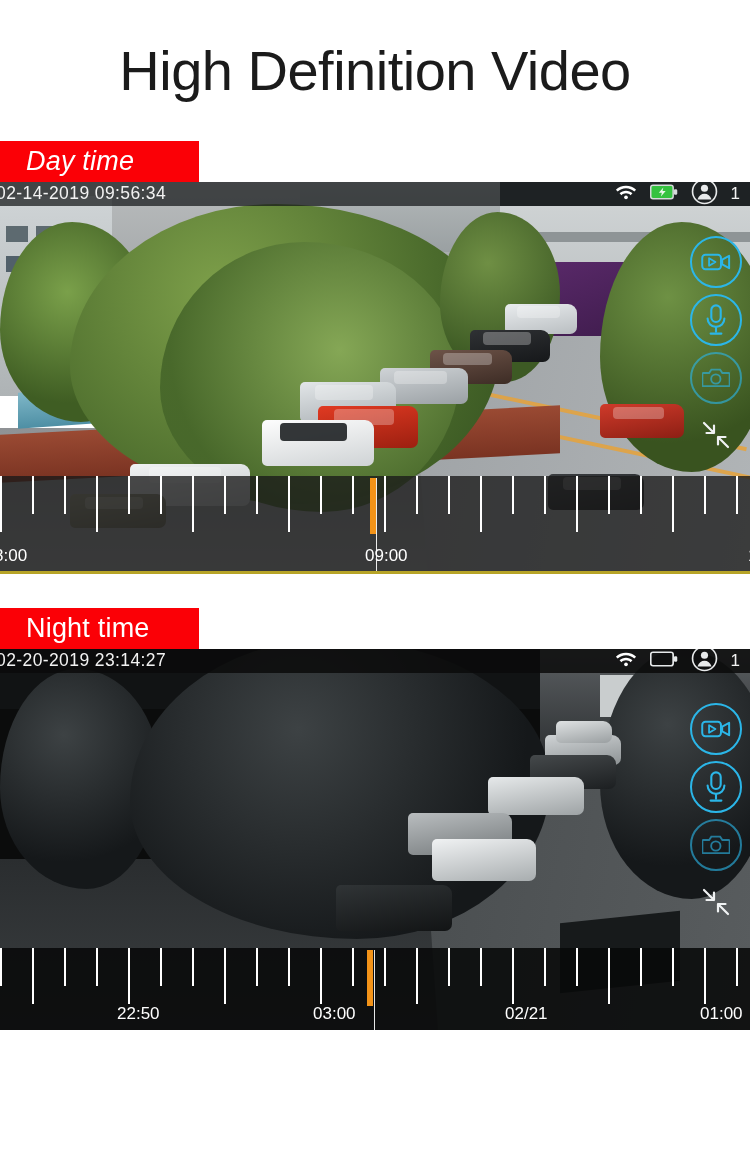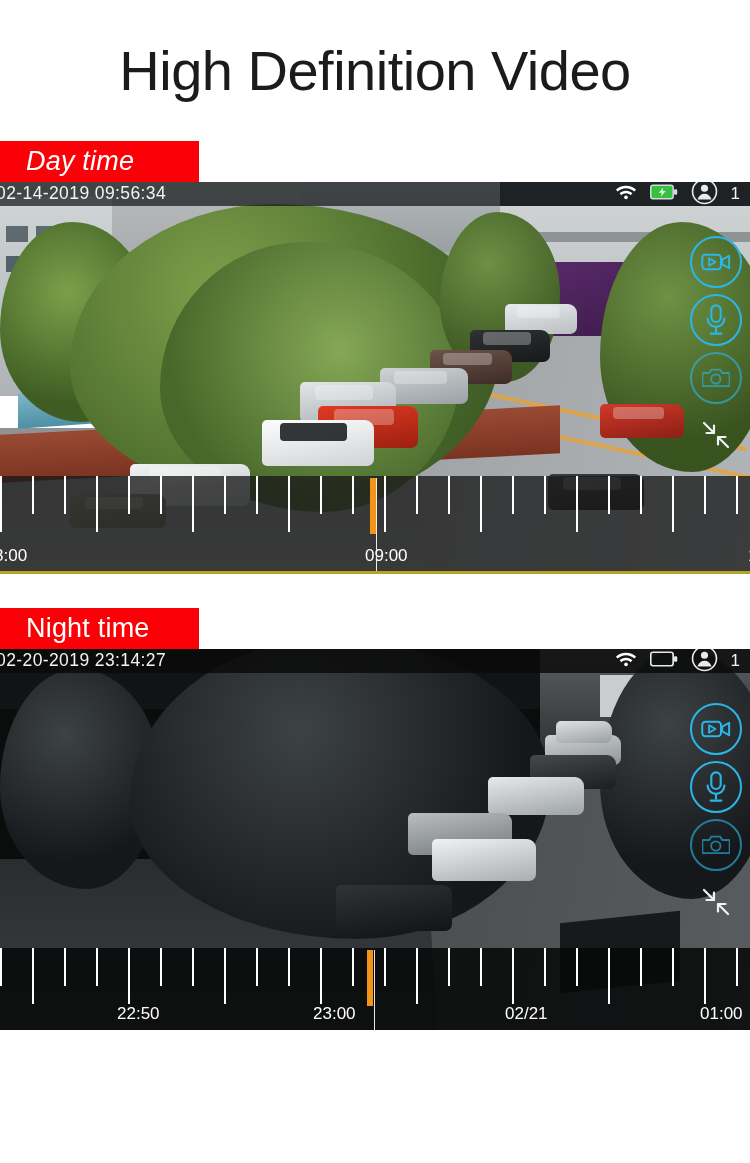--- a/index.html
+++ b/index.html
@@ -516,18 +516,18 @@
         <div class="tick major" style="left: 608px;"></div>
         <div class="tick minor" style="left: 640px;"></div>
         <div class="tick minor" style="left: 672px;"></div>
         <div class="tick major" style="left: 704px;"></div>
         <div class="tick minor" style="left: 736px;"></div>
       </div>
     <div class="playhead" style="left: 367px;"></div>
     <div class="playhead-line" style="left: 374px;"></div>
     <div class="tl-labels">
         <div class="tl-label" style="left: 117px; bottom: 6px;">22:50</div>
-        <div class="tl-label" style="left: 313px; bottom: 6px;">23:00</div>
+        <div class="tl-label" style="left: 313px; bottom: 6px;">03:00</div>
         <div class="tl-label" style="left: 505px; bottom: 6px;">02/21</div>
         <div class="tl-label" style="left: 700px; bottom: 6px;">01:00</div>
       </div>
   </div>
 </div>
 
 </body></html>

